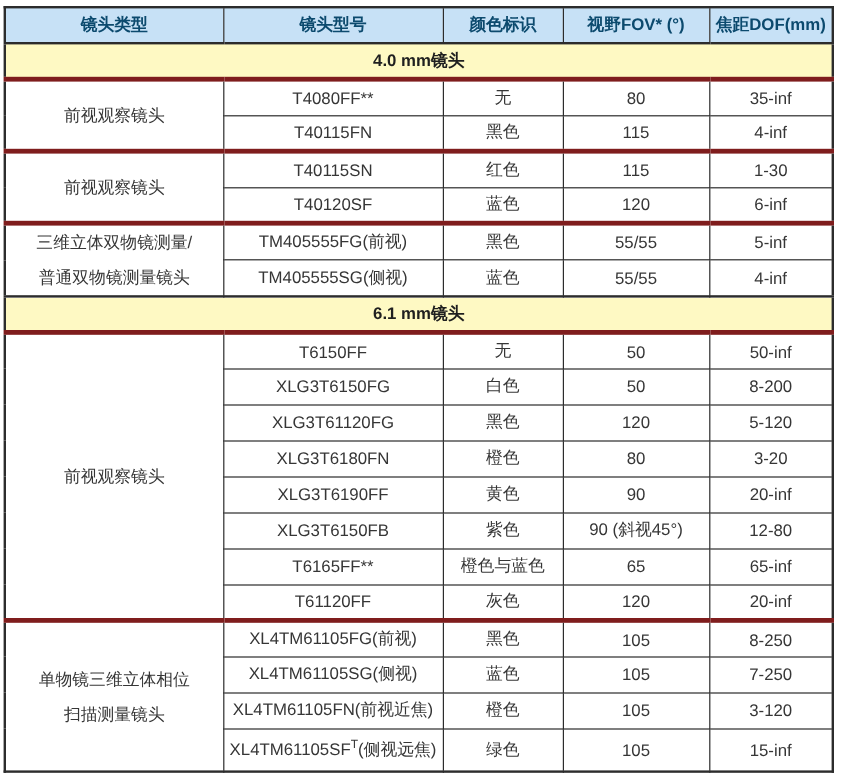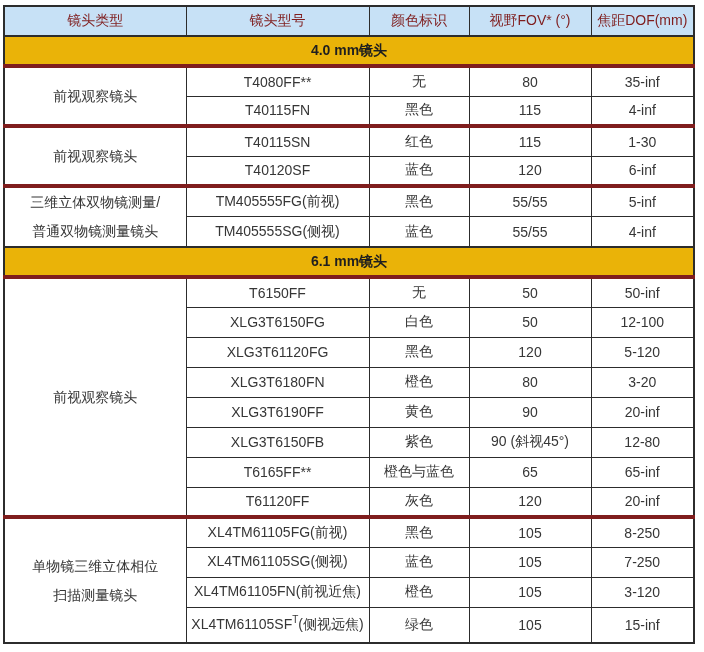--- a/index.html
+++ b/index.html
@@ -28,27 +28,27 @@
     border: 1px solid #2c2c2c;
     text-align: center;
     vertical-align: middle;
     font-size: 14px;
     padding: 0 2px;
     overflow: hidden;
     white-space: nowrap;
   }
   .lens-table thead th {
     background: #c7e1f6;
-    font-weight: normal;
-    color: #7f1d1d;
+    font-weight: bold;
+    color: #0c4a6e;
     height: 28px;
     border-bottom: 2px solid #2c2c2c;
   }
   .lens-table tr.section-row td {
-    background: #eab308;
+    background: #fef9c3;
     font-weight: bold;
     color: #1f1f1f;
     height: 27px;
     border-top: 2px solid #2c2c2c;
     border-bottom: 2px solid #2c2c2c;
     text-align: center;
   }
   .lens-table tbody tr.data-row {
     height: 30px;
   }
@@ -140,21 +140,21 @@
           <td rowspan="8" class="type-cell">前视观察镜头</td>
           <td>T6150FF</td>
           <td>无</td>
           <td>50</td>
           <td>50-inf</td>
         </tr>
         <tr class="data-row">
           <td>XLG3T6150FG</td>
           <td>白色</td>
           <td>50</td>
-          <td>12-100</td>
+          <td>8-200</td>
         </tr>
         <tr class="data-row">
           <td>XLG3T61120FG</td>
           <td>黑色</td>
           <td>120</td>
           <td>5-120</td>
         </tr>
         <tr class="data-row">
           <td>XLG3T6180FN</td>
           <td>橙色</td>

